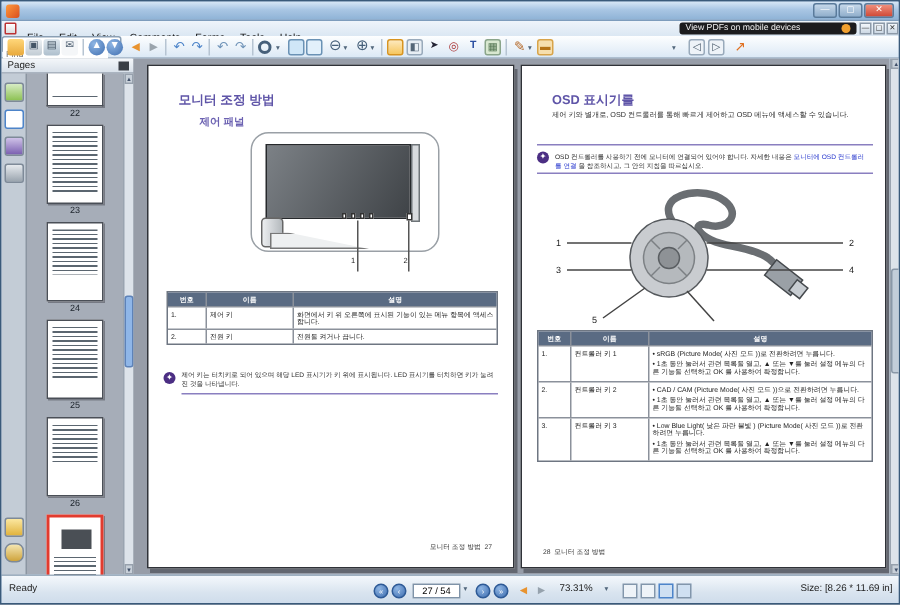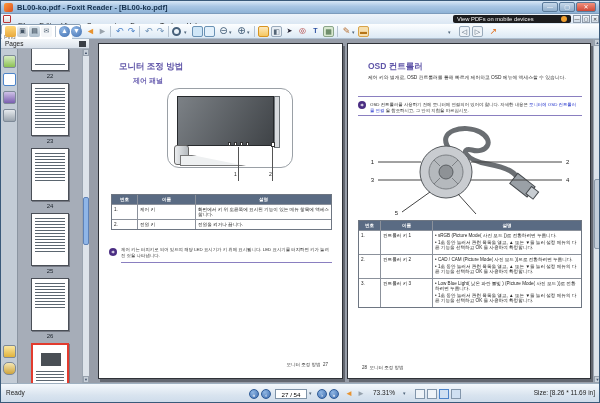--- a/index.html
+++ b/index.html
@@ -60,21 +60,20 @@
   .vmico{position:absolute;top:5px;width:10px;height:10px;border:1px solid #8296ab;background:#eef3f8}
   .fig-num{position:absolute;font-size:5px;color:#222}
 </style>
 </head>
 <body>
 
 <div class="win">
 
   <div class="a titlebar">
     <div class="a" style="left:3px;top:2px;width:9px;height:9px;border-radius:2px;background:linear-gradient(135deg,#ff9a3c,#d94e1f)"></div>
-    <div class="a title-text">BL00-ko.pdf - Foxit Reader - [BL00-ko.pdf]</div>
     <div class="a winbtn" style="left:541px;width:16px">—</div>
     <div class="a winbtn" style="left:558px;width:16px">▢</div>
     <div class="a winbtn close" style="left:575px;width:20px">✕</div>
   </div>
 
   <div class="a menubar">
     <div class="a" style="left:2px;top:1px;width:8px;height:8px;background:linear-gradient(#fff,#dcdcdc);border:1px solid #b33;border-radius:1px"></div>
     <div class="a" style="left:12px;top:0">
       <span class="mi">File</span><span class="mi">Edit</span><span class="mi">View</span><span class="mi">Comments</span><span class="mi">Forms</span><span class="mi">Tools</span><span class="mi">Help</span>
     </div>
@@ -217,21 +216,21 @@
 
       <div class="noteico" style="left:10px;top:204px">✦</div>
       <div class="body-xs" style="left:22px;top:203px;width:211px;font-size:4.4px;border-bottom:1px solid #8a7fc0;padding-bottom:3px">제어 키는 터치키로 되어 있으며 해당 LED 표시기가 키 위에 표시됩니다. LED 표시기를 터치하면 키가 눌려진 것을 나타냅니다.</div>
 
       <div class="foot" style="right:14px;bottom:11px">
         <span>모니터 조정 방법</span>&nbsp;&nbsp;<span>27</span>
       </div>
     </div>
 
     <div class="page" style="left:258px;width:244px">
-      <div class="h1" style="left:20px;top:17px">OSD 컨트롤러</div>
+      <div class="h1" style="left:20px;top:17px">OSD 표시기를</div>
       <div class="body-xs" style="left:20px;top:31px;width:202px;font-size:4.8px">제어 키와 별개로, OSD 컨트롤러를 통해 빠르게 제어하고 OSD 메뉴에 액세스할 수 있습니다.</div>
 
       <div class="a" style="left:10px;top:52px;width:224px;border-top:1px solid #8a7fc0;border-bottom:1px solid #8a7fc0;padding:3px 0 3px 0;min-height:20px">
         <div class="noteico" style="left:0;top:4px">✦</div>
         <div class="body-xs" style="left:12px;top:2px;width:210px;font-size:4.4px;position:relative">
           <span>OSD 컨트롤러를 사용하기 전에 모니터에 연결되어 있어야 합니다. 자세한 내용은 </span><span class="linkt">모니터에 OSD 컨트롤러를 연결</span><span> 을 참조하시고, 그 안의 지침을 따르십시오.</span>
         </div>
       </div>
 
       <svg class="a" style="left:20px;top:80px" width="204" height="92" viewBox="0 0 204 92">

